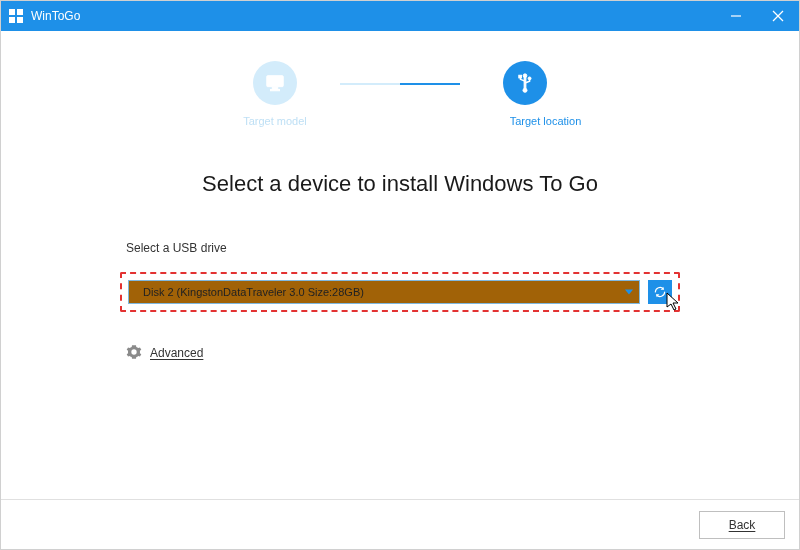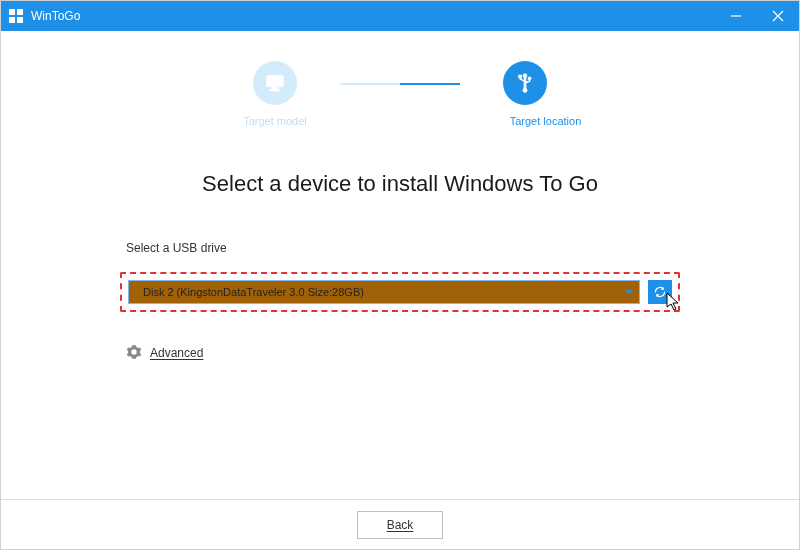--- a/index.html
+++ b/index.html
@@ -153,21 +153,21 @@
     color: #333;
   }
   .advanced .gear { width: 16px; height: 16px; }
   .advanced span { text-decoration: underline; text-underline-offset: 2px; }
 
   .footer {
     height: 50px;
     border-top: 1px solid #e0e0e0;
     display: flex;
     align-items: center;
-    justify-content: center;
+    justify-content: flex-end;
     padding: 0 14px;
     gap: 12px;
   }
   .btn {
     min-width: 86px;
     height: 28px;
     font-size: 12px;
     display: inline-flex;
     align-items: center;
     justify-content: center;

